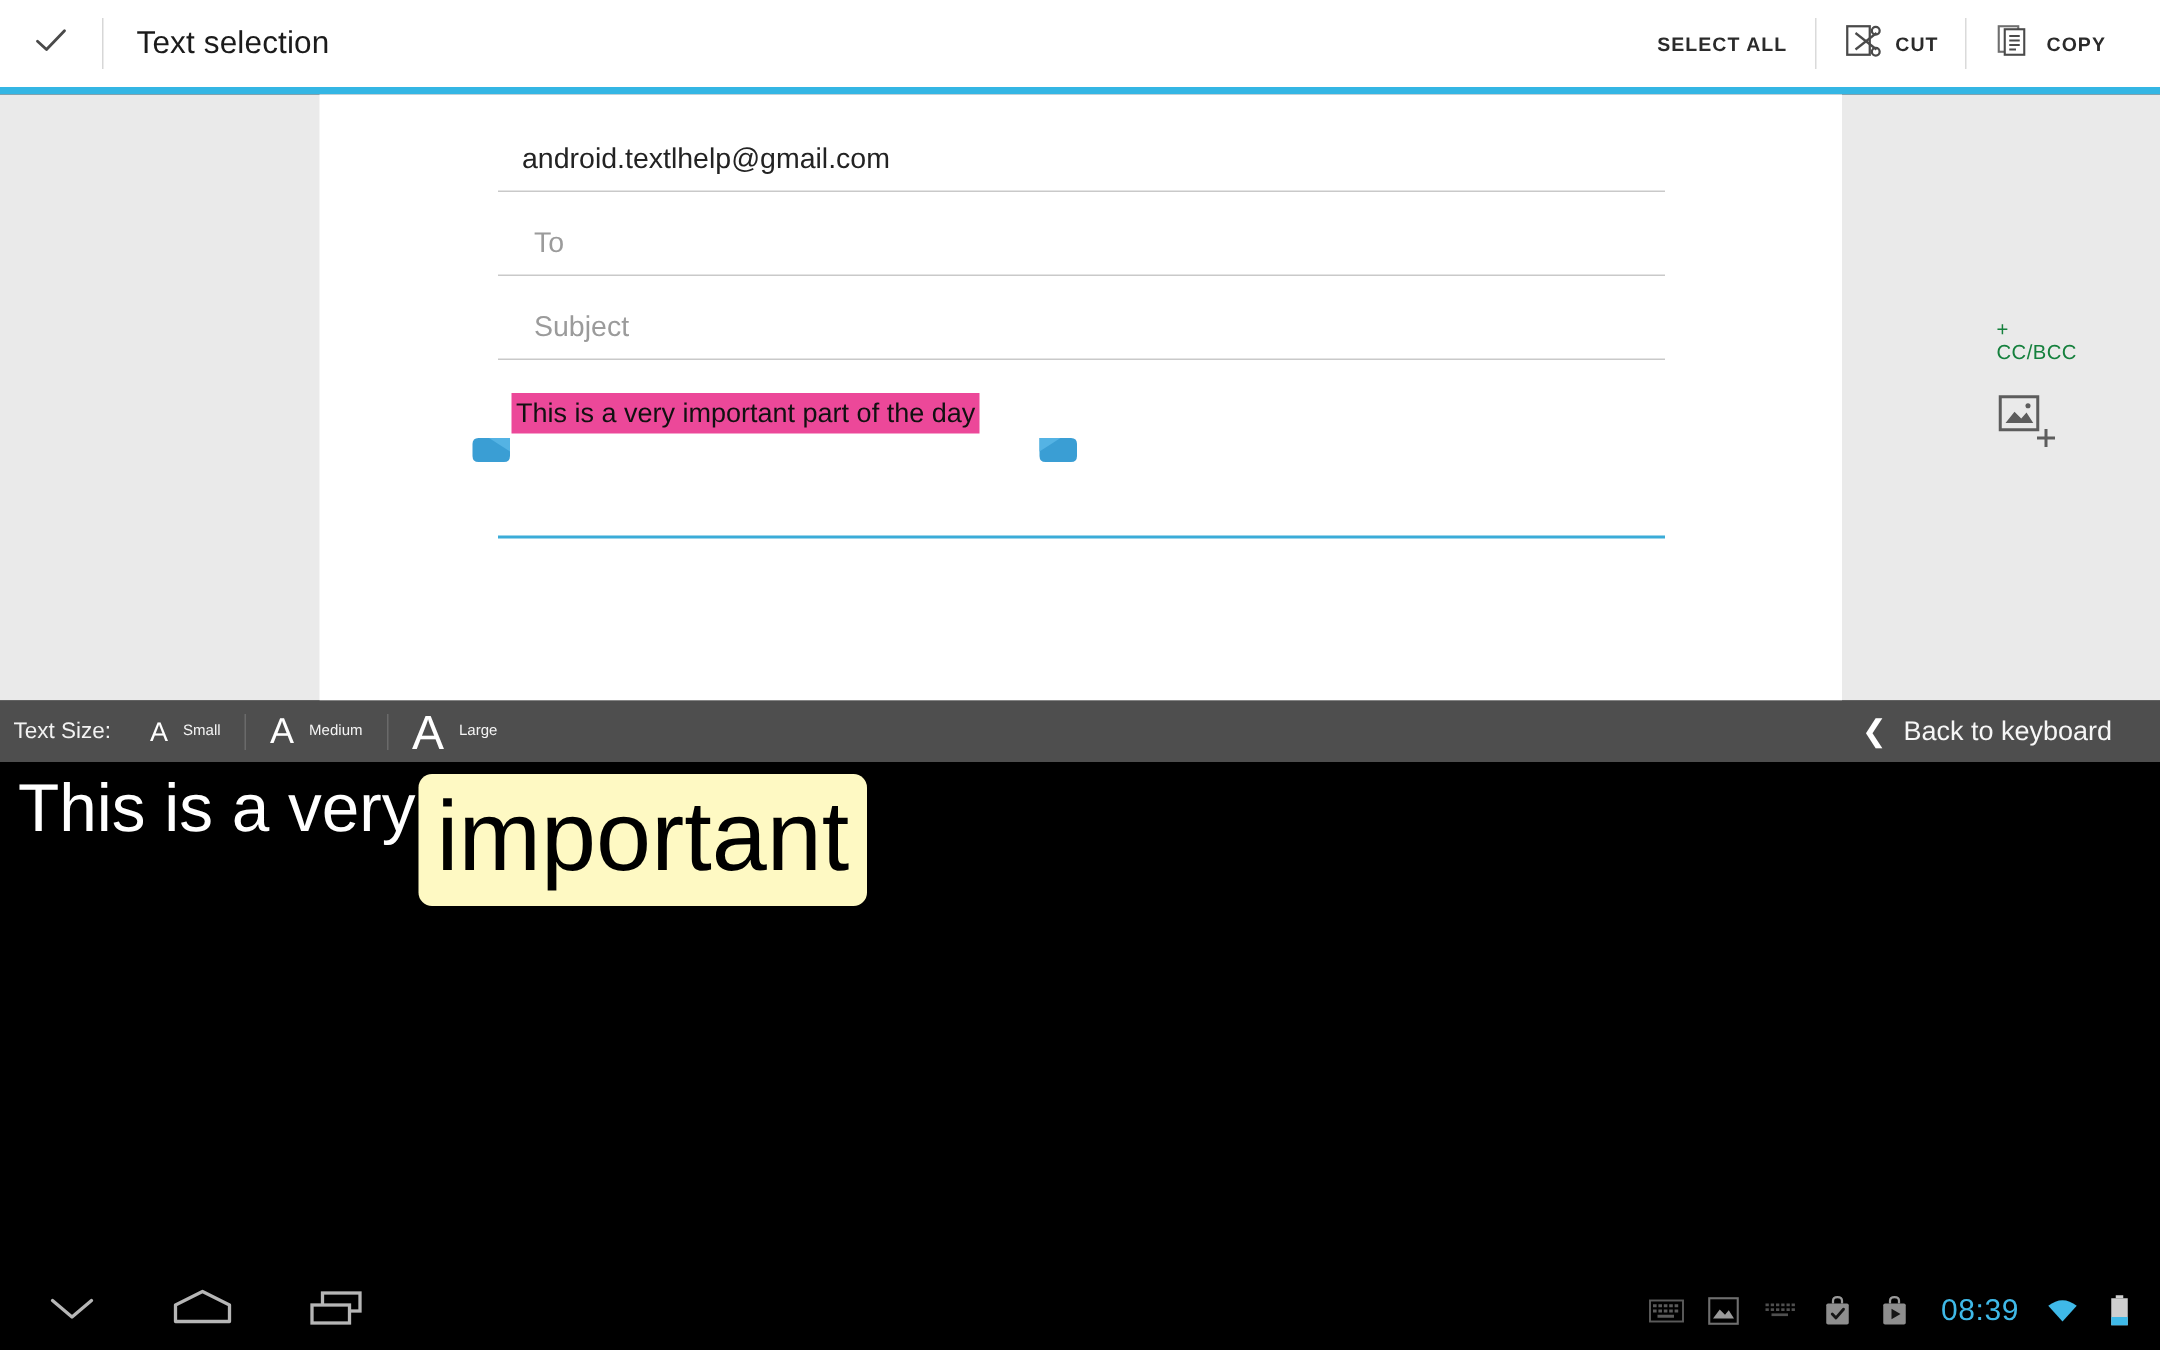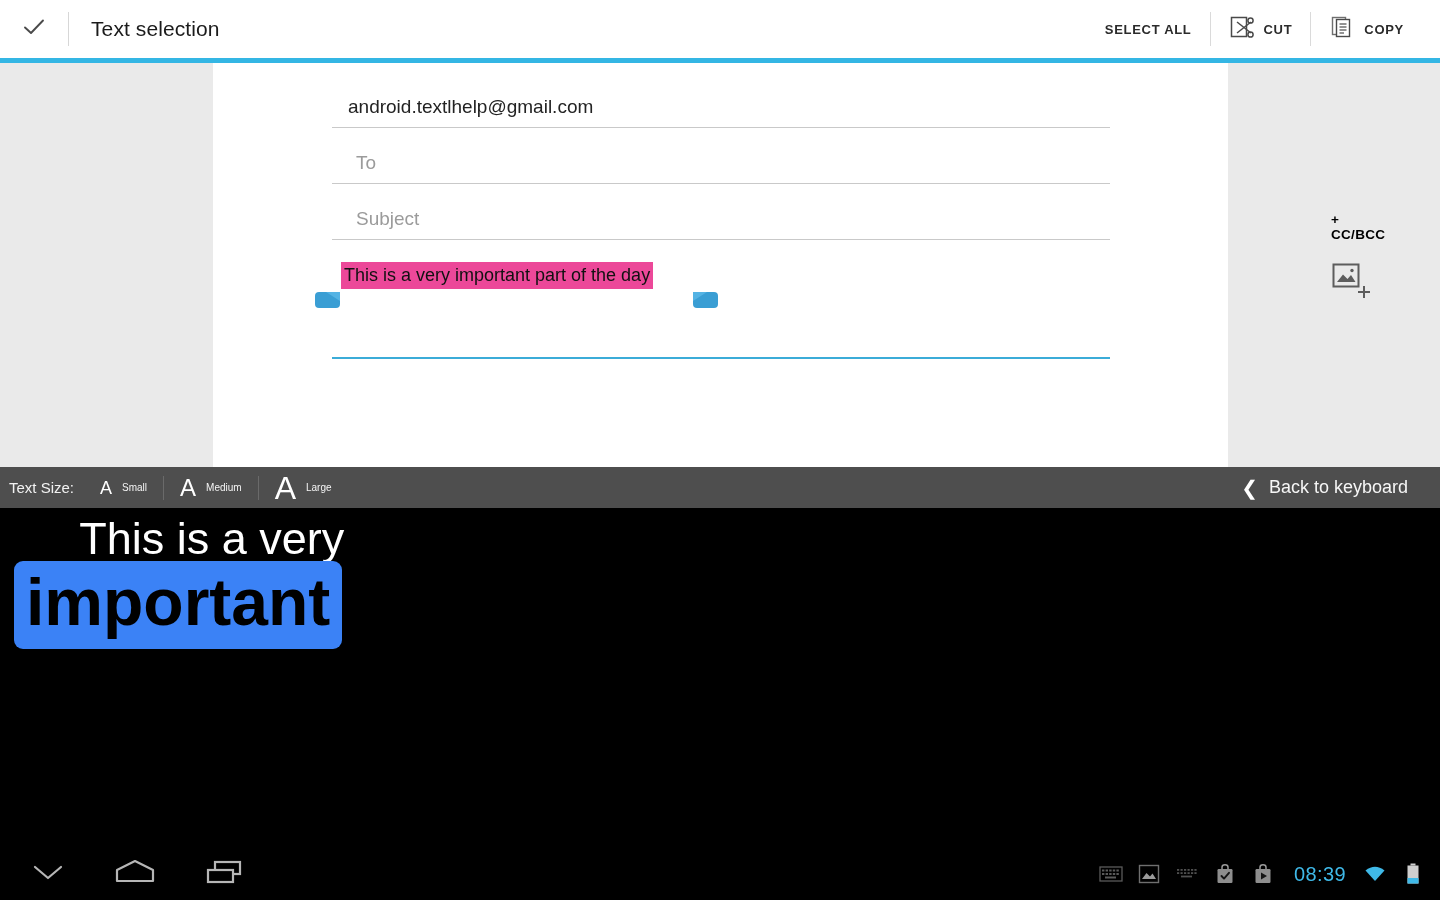--- a/index.html
+++ b/index.html
@@ -71,21 +71,21 @@
     position:absolute; left:24px; bottom:9px;
     font-size:19px; color:#9b9b9b; white-space:nowrap;
   }
   .body-text {
     position:absolute; left:9px; top:22px;
     font-size:18px; color:#111; white-space:nowrap;
     background:#ec4899; padding:2px 3px; line-height:1.25;
   }
   .cc-bcc {
     position:absolute; left:1118px; top:149px;
-    font-size:13.5px; font-weight:bold; color:#000000; letter-spacing:.3px;
+    font-size:13.5px; font-weight:normal; color:#15803d; letter-spacing:.3px;
   }
   .attach-icon {
     position:absolute; left:1119px; top:200px; width:42px; height:36px; cursor:pointer;
   }
 
   
   .handle { position:absolute; width:28px; height:32px; }
   .handle-left  { left:314px; top:292px; }
   .handle-right { left:691px; top:292px; }
 
@@ -119,31 +119,30 @@
 
   
   .reader {
     position:absolute; left:0; top:508px; width:1440px; height:340px;
     background:#000000;
   }
   .reader-line {
     position:absolute; left:12px; top:8px;
     white-space:nowrap;
     font-size:45px; color:#ffffff; line-height:1;
-    display:flex; align-items:flex-end; height:80px;flex-direction:column;
+    display:flex; align-items:flex-start; height:80px;
   }
   .rd-pre, .rd-post { font-size:45px; color:#ffffff; }
   .rd-hl {
     display:inline-block;
-    background:#3b82f6; color:#000000;
+    background:#fef9c3; color:#000000;
     font-size:66px; line-height:1;
     border-radius:9px;
     padding:8px 12px 14px 12px;
     margin:0 2px;
-    font-weight:bold;
   }
 
   
   .navbar {
     position:absolute; left:0; bottom:0; width:1440px; height:52px;
     background:#000000;
   }
   .nav-btn {
     position:absolute; top:0; height:52px; width:76px;
     display:flex; align-items:center; justify-content:center; cursor:pointer;

